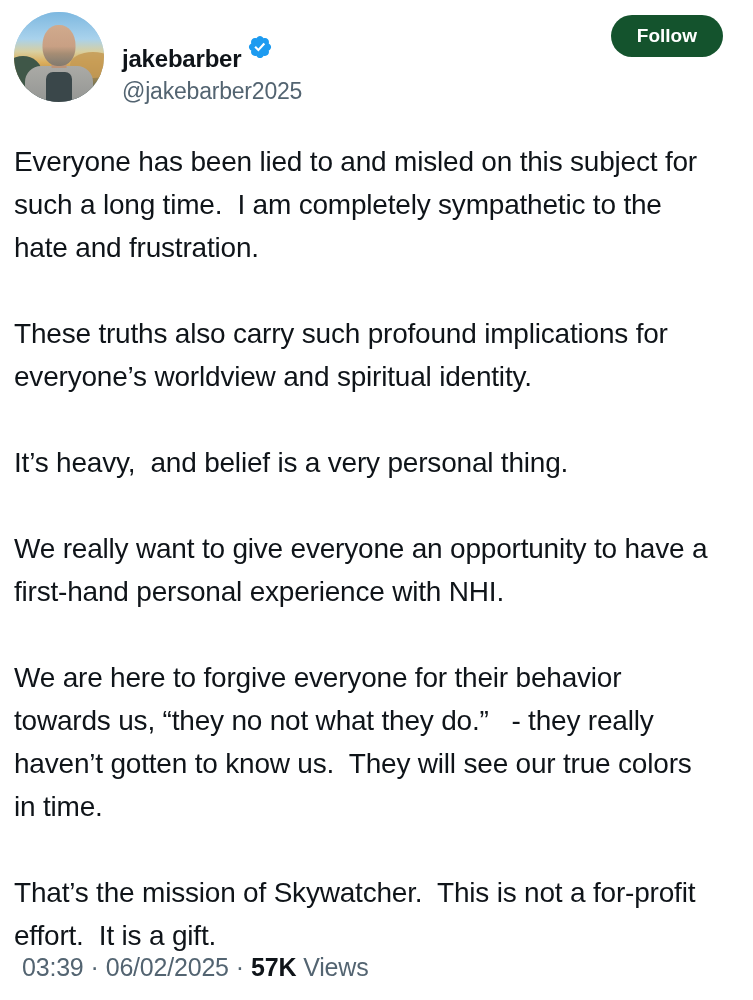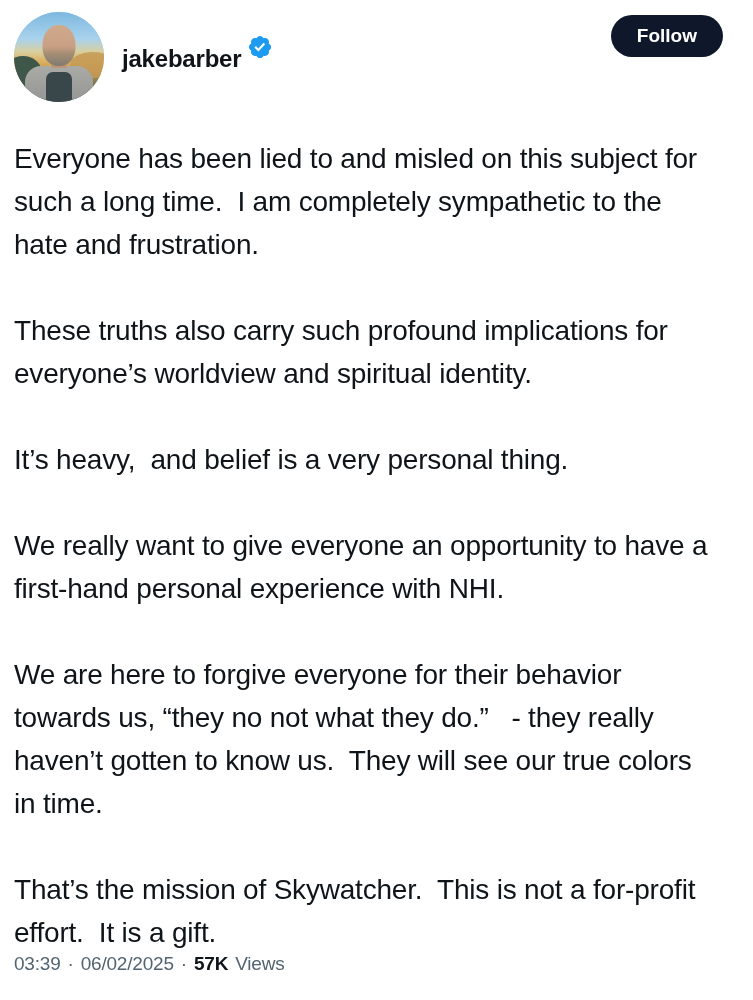--- a/index.html
+++ b/index.html
@@ -108,43 +108,43 @@
     letter-spacing: -0.2px;
   }
   .follow-btn {
     margin-left: auto;
     margin-right: 16px;
     margin-top: 3px;
     height: 42px;
     padding: 0 26px;
     border: none;
     border-radius: 9999px;
-    background: #0f172a;
+    background: #14532d;
     color: #ffffff;
     font-family: "Liberation Sans", "DejaVu Sans", sans-serif;
     font-size: 19px;
     font-weight: 700;
     cursor: pointer;
   }
   
   .tweet-text {
     margin-top: 35px;
     max-width: 697px;
     font-size: 28px;
     line-height: 43px;
     letter-spacing: -0.2px;
     color: #0f1419;
     white-space: pre-wrap;
   }
   
   .tweet-meta {
     position: absolute;
-    left: 14px;
+    left: 22px;
     top: 953px;
-    font-size: 19px;
+    font-size: 25px;
     color: #536471;
     letter-spacing: -0.2px;
     cursor: pointer;
   }
   .tweet-meta .sep { margin: 0 7px; }
   .views-count {
     font-weight: 700;
     color: #0f1419;
   }
   .views-label { margin-left: 7px; }
@@ -166,20 +166,21 @@
       <div class="av-head"></div>
     </div>
 
     <div class="user-block">
       <div class="name-row">
         <span class="display-name">jakebarber</span>
         <svg class="verified" viewBox="0 0 24 24" aria-hidden="true">
           <path fill="#1d9bf0" d="M22.25 12c0-1.43-.88-2.67-2.19-3.34.46-1.39.2-2.9-.81-3.91s-2.52-1.27-3.91-.81c-.66-1.31-1.91-2.19-3.34-2.19s-2.67.88-3.33 2.19c-1.4-.46-2.91-.2-3.92.81s-1.26 2.52-.8 3.91c-1.31.67-2.2 1.91-2.2 3.34s.89 2.67 2.2 3.34c-.46 1.39-.21 2.9.8 3.91s2.52 1.26 3.91.81c.67 1.31 1.91 2.19 3.34 2.19s2.68-.88 3.34-2.19c1.39.45 2.9.2 3.91-.81s1.27-2.52.81-3.91c1.31-.67 2.19-1.91 2.19-3.34zm-11.71 4.2L6.8 12.46l1.41-1.42 2.26 2.26 4.8-5.23 1.47 1.36-6.2 6.77z"></path>
         </svg>
       </div>
+      <div class="handle">@jakebarber2025</div>
     </div>
 
     <button class="follow-btn">Follow</button>
   </div>
 
   <div class="tweet-text">Everyone has been lied to and misled on this subject for such a long time.  I am completely sympathetic to the hate and frustration.
 
 These truths also carry such profound implications for everyone’s worldview and spiritual identity.
 
 It’s heavy,  and belief is a very personal thing.

